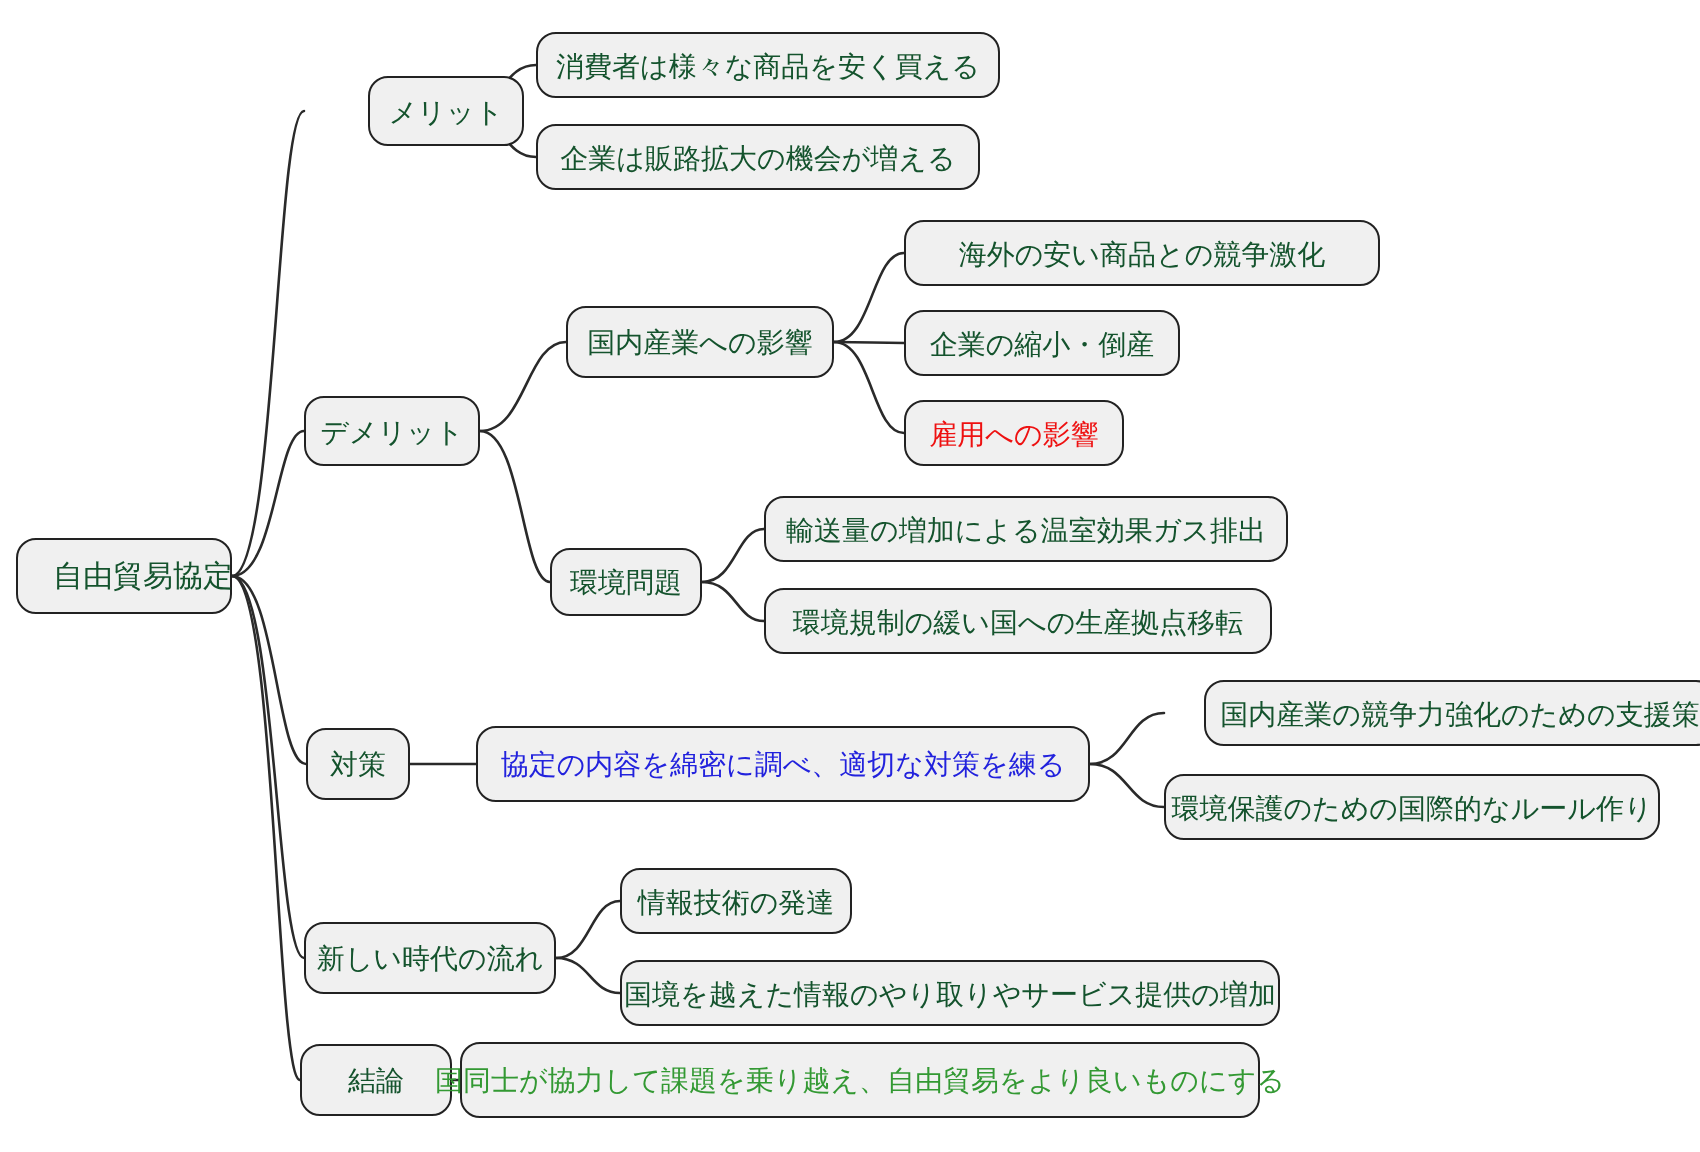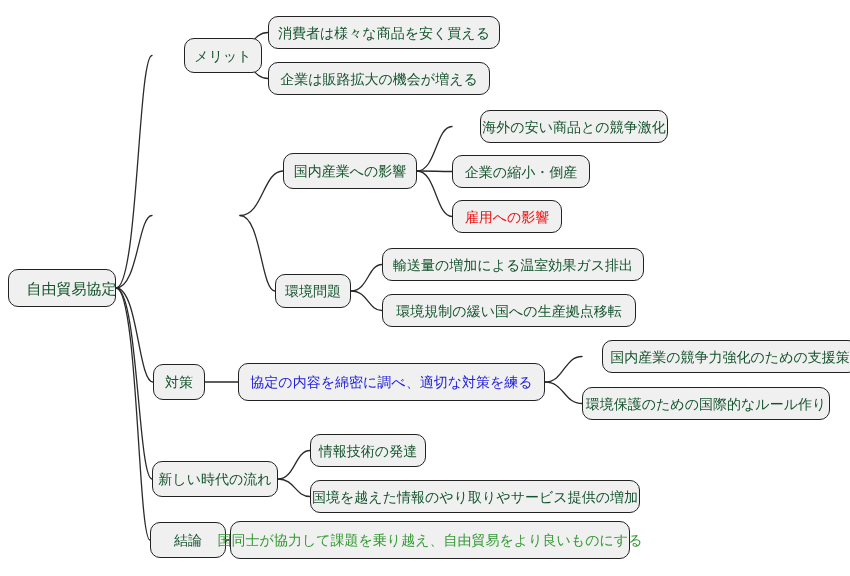--- a/index.html
+++ b/index.html
@@ -67,24 +67,25 @@
   </svg>
 
   <div class="node root" style="left:8px; top:269px; width:108px; height:38px;padding-left:19px;">自由貿易協定</div>
 
   <div class="node" style="left:164px; top:38px; width:78px; height:35px;margin-left:20px;">メリット</div>
 
   <div class="node" style="left:268px; top:16px; width:232px; height:33px;">消費者は様々な商品を安く買える</div>
 
   <div class="node" style="left:268px; top:62px; width:222px; height:33px;">企業は販路拡大の機会が増える</div>
 
+  <div class="node" style="left:152px; top:198px; width:88px; height:35px;">デメリット</div>
 
   <div class="node" style="left:283px; top:153px; width:134px; height:36px;">国内産業への影響</div>
 
-  <div class="node" style="left:452px; top:110px; width:188px; height:33px;margin-left:28px;">海外の安い商品との競争激化</div>
+  <div class="node" style="left:452px; top:110px; width:238px; height:33px;">海外の安い商品との競争激化</div>
 
   <div class="node" style="left:452px; top:155px; width:138px; height:33px;">企業の縮小・倒産</div>
 
   <div class="node" style="left: 452px; top: 200px; width: 110px; height: 33px; color: rgb(238, 17, 17);">雇用への影響</div>
 
   <div class="node" style="left:275px; top:274px; width:76px; height:34px;">環境問題</div>
 
   <div class="node" style="left:382px; top:248px; width:262px; height:33px;">輸送量の増加による温室効果ガス排出</div>
 
   <div class="node" style="left:382px; top:294px; width:254px; height:33px;">環境規制の緩い国への生産拠点移転</div>

